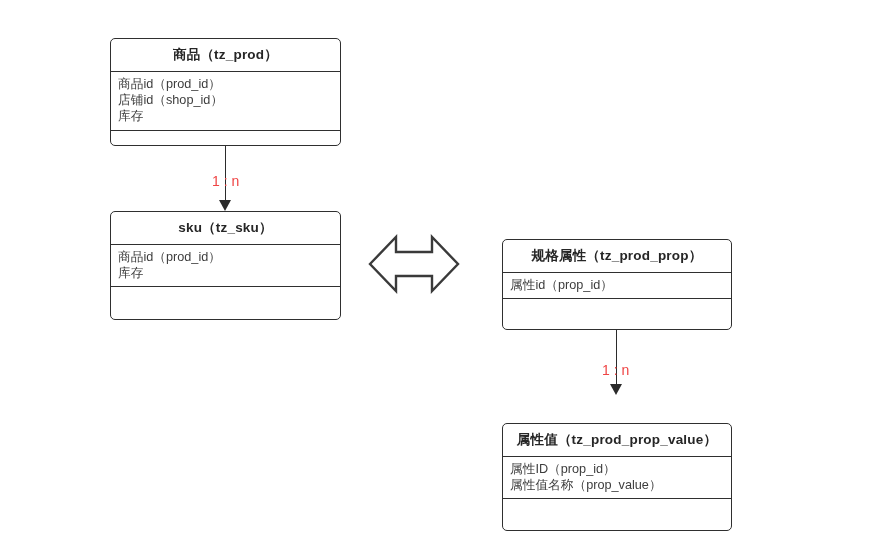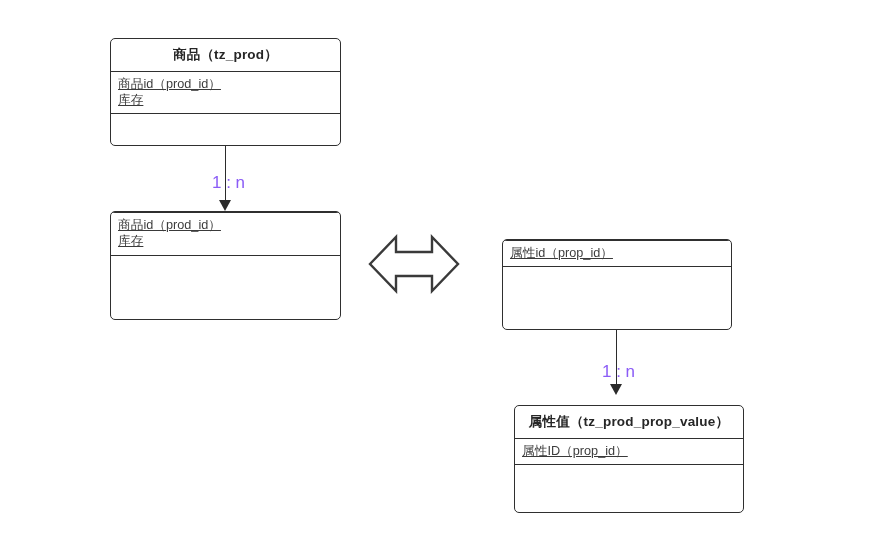--- a/index.html
+++ b/index.html
@@ -37,21 +37,20 @@
     padding: 9px 6px 9px 6px;
     letter-spacing: 0.2px;
     white-space: nowrap;
   }
   .entity-sep {
     height: 0;
     border-top: 1.6px solid #2f2f2f;
   }
   .entity-attrs {
     padding: 4px 0 5px 7px;
-    text-decoration: underline;
   }
   .attr-row {
     font-size: 12.7px;
     line-height: 16.4px;
     color: #3d3d3d;
     white-space: nowrap;
   }
   .entity-footer {
     
   }
@@ -68,86 +67,90 @@
   .conn-head {
     position: absolute;
     width: 0;
     height: 0;
     border-left: 6px solid transparent;
     border-right: 6px solid transparent;
     border-top: 11px solid #2b2b2b;
   }
   .conn-label {
     position: absolute;
-    font-size: 17px;
-    color: #8b5cf6;
+    font-size: 14px;
+    color: #ef4444;
     white-space: nowrap;
     line-height: 1;
   }
 
   .bidir-arrow {
     position: absolute;
   }
 </style>
 </head>
 <body>
 
 <div id="canvas">
 
   <div class="entity" style="left:110px; top:38px; width:231px; height:108px;">
     <div class="entity-title">商品（tz_prod）</div>
     <div class="entity-sep"></div>
     <div class="entity-attrs">
       <div class="attr-row">商品id（prod_id）</div>
+      <div class="attr-row">店铺id（shop_id）</div>
       <div class="attr-row">库存</div>
     </div>
     <div class="entity-sep"></div>
     <div class="entity-footer"></div>
   </div>
 
   <div class="conn" style="left:0; top:0; width:884px; height:539px; pointer-events:none;">
     <div class="conn-line" style="left:225px; top:146px; height:56px;"></div>
     <div class="conn-head" style="left:219px; top:200px;"></div>
   </div>
   <div class="conn-label" style="left:212px; top:174px;">1 : n</div>
 
   <div class="entity" style="left:110px; top:211px; width:231px; height:109px;">
+    <div class="entity-title">sku（tz_sku）</div>
     <div class="entity-sep"></div>
     <div class="entity-attrs">
       <div class="attr-row">商品id（prod_id）</div>
       <div class="attr-row">库存</div>
     </div>
     <div class="entity-sep"></div>
     <div class="entity-footer"></div>
   </div>
 
   <div class="bidir-arrow" style="left:368px; top:234px; width:92px; height:60px;">
     <svg width="92" height="60" viewBox="0 0 92 60" xmlns="http://www.w3.org/2000/svg">
       <polygon points="2,30 28,3 28,18 64,18 64,3 90,30 64,57 64,42 28,42 28,57" fill="#ffffff" stroke="#3a3a3a" stroke-width="2.4" stroke-linejoin="miter"></polygon>
     </svg>
   </div>
 
   <div class="entity" style="left:502px; top:239px; width:230px; height:91px;">
+    <div class="entity-title">规格属性（tz_prod_prop）</div>
     <div class="entity-sep"></div>
     <div class="entity-attrs">
       <div class="attr-row">属性id（prop_id）</div>
     </div>
     <div class="entity-sep"></div>
     <div class="entity-footer"></div>
   </div>
 
   <div class="conn" style="left:0; top:0; width:884px; height:539px; pointer-events:none;">
     <div class="conn-line" style="left:616px; top:330px; height:56px;"></div>
     <div class="conn-head" style="left:610px; top:384px;"></div>
   </div>
   <div class="conn-label" style="left:602px; top:363px;">1 : n</div>
 
-  <div class="entity" style="left:502px; top:405px; width:230px; height:108px;margin-left:12px;">
+  <div class="entity" style="left:502px; top:423px; width:230px; height:108px;">
     <div class="entity-title">属性值（tz_prod_prop_value）</div>
     <div class="entity-sep"></div>
     <div class="entity-attrs">
       <div class="attr-row">属性ID（prop_id）</div>
+      <div class="attr-row">属性值名称（prop_value）</div>
     </div>
     <div class="entity-sep"></div>
     <div class="entity-footer"></div>
   </div>
 
 </div>
 
 </body></html>

